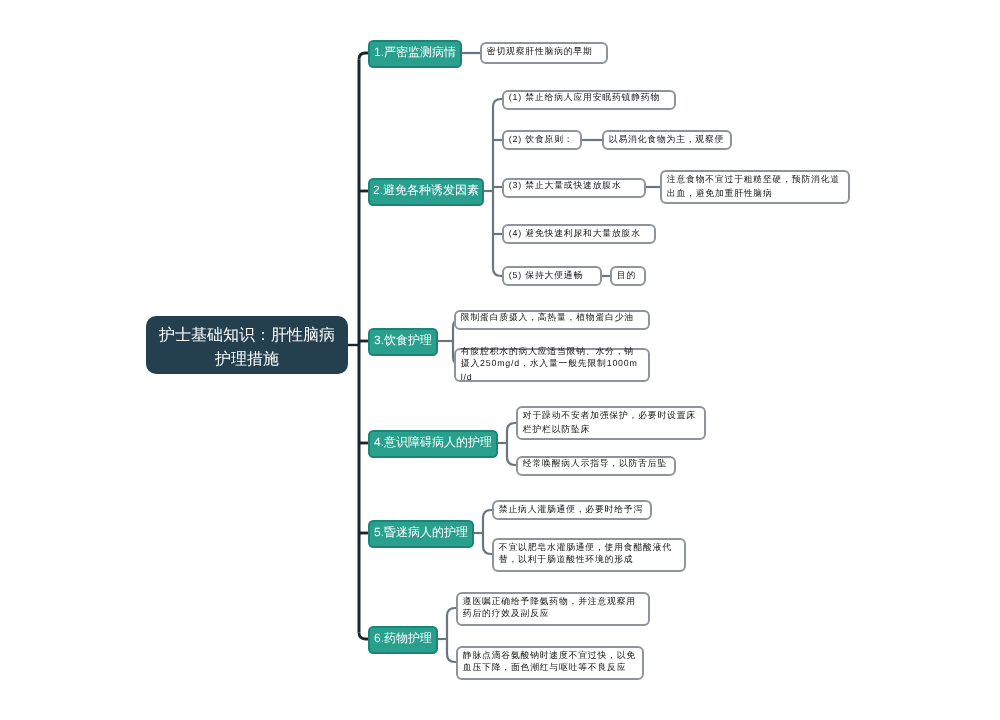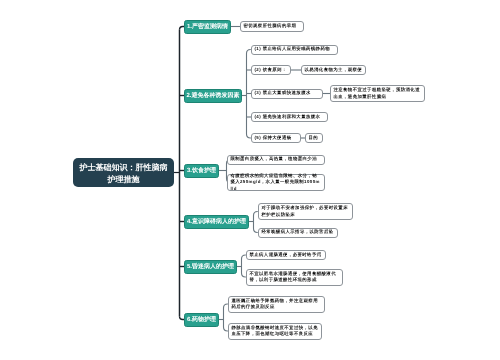--- a/index.html
+++ b/index.html
@@ -1,20 +1,20 @@
 <!DOCTYPE html>
 <html><head>
 <meta charset="utf-8">
 <style>
   html,body{margin:0;padding:0;}
   body{width:500px;height:360px;background:#ffffff;
        font-family:"Liberation Sans","DejaVu Sans",sans-serif;overflow:hidden;}
   *{-webkit-font-smoothing:antialiased;text-rendering:geometricPrecision;}
   .node{opacity:0.999;}
-  #canvas{position:relative;width:500px;height:360px;font-weight:bold;}
+  #canvas{position:relative;width:500px;height:360px;}
   svg.links{position:absolute;left:0;top:0;width:500px;height:360px;pointer-events:none;}
   .node{position:absolute;box-sizing:border-box;}
   .root{background:#24404f;color:#fff;border-radius:5px;text-align:center;
         font-size:8px;line-height:12.5px;display:flex;align-items:center;justify-content:center;padding-top:3px;
         white-space:pre-line;}
   .lvl1{background:#29a08e;color:#fff;border-radius:2.6px;border:0.6px solid #1d8473;font-size:6px;line-height:8px;
         display:flex;align-items:center;justify-content:center;white-space:nowrap;}
   .leaf{background:#fff;border:0.75px solid #8e949a;border-radius:3px;color:#111;
         font-size:4.4px;line-height:6.2px;letter-spacing:0.42px;padding:1.5px 2.4px;display:flex;align-items:center;
         white-space:normal;word-break:break-all;overflow-wrap:anywhere;}

